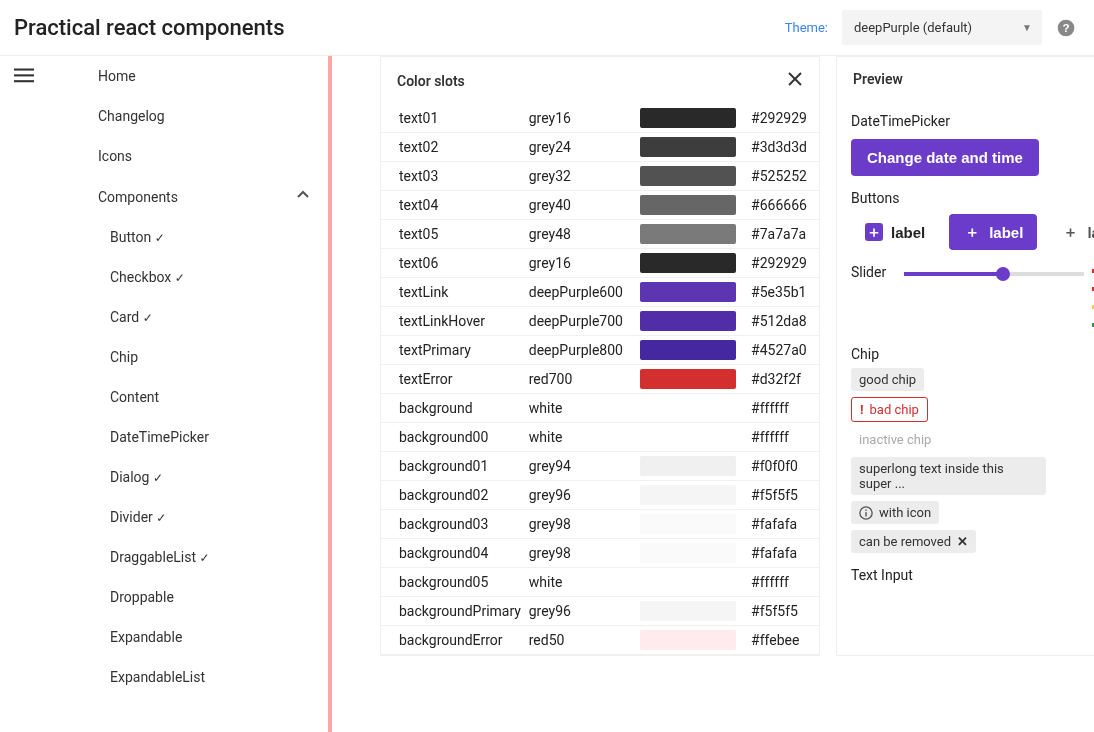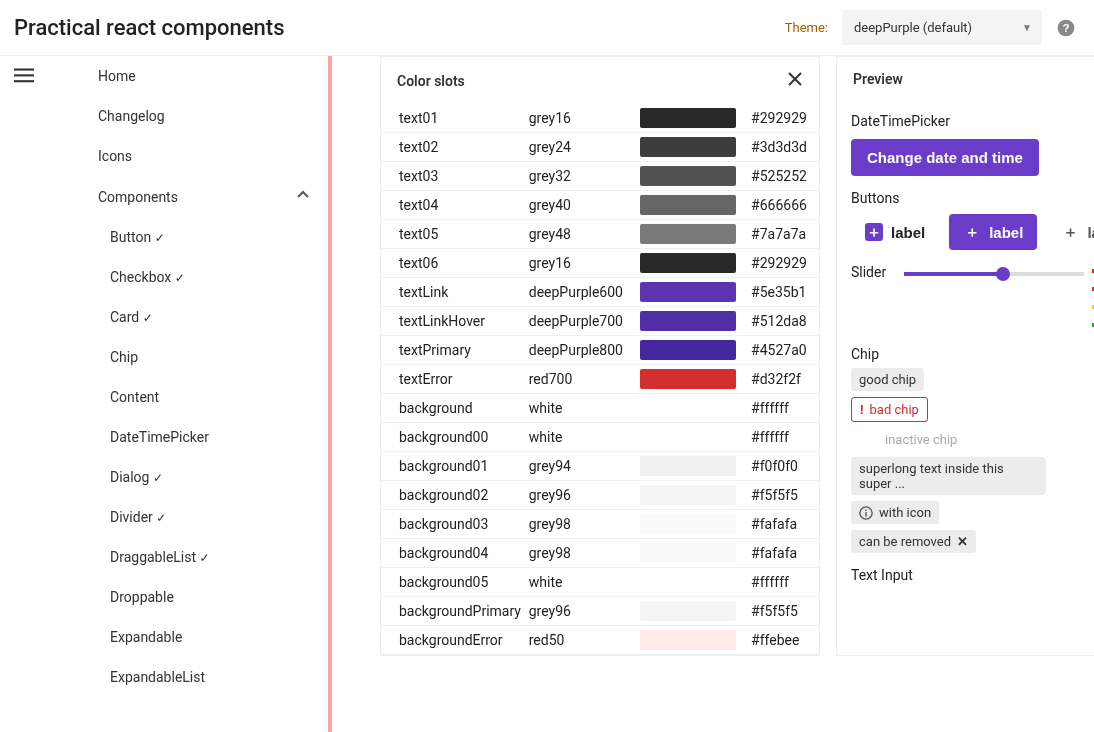--- a/index.html
+++ b/index.html
@@ -1,21 +1,21 @@
 <!DOCTYPE html>
 <html><head>
 <meta charset="utf-8">
 <style>
   * { box-sizing: border-box; margin: 0; padding: 0; }
   body { font-family: -apple-system, BlinkMacSystemFont, "Segoe UI", Roboto, Arial, sans-serif; font-size: 14px; color: #222; background: #fff; }
   .app { width: 1094px; height: 732px; display: flex; flex-direction: column; overflow: hidden; }
   .topbar { display: flex; align-items: center; justify-content: space-between; padding: 10px 18px 10px 10px; }
   .topbar h1 { font-size: 22px; font-weight: 500; margin-left: 4px; }
   .topbar-right { display: flex; align-items: center; gap: 14px; }
-  .theme-label { font-size: 13px; color: #a16207; }
+  .theme-label { font-size: 13px; color: #3b82f6; }
   .theme-select { background: #f4f4f4; border: none; padding: 10px 28px 10px 12px; font-size: 13px; color: #333; width: 200px; position: relative; border-radius: 2px;}
   .theme-wrap { position: relative; display: flex; align-items: center;}
   .help-icon { width: 20px; height: 20px; color: #888; cursor: pointer; }
   .body { flex: 1; display: flex; overflow: hidden; border-top: 1px solid #eee;}
   .sidebar { width: 332px; border-right: 4px solid #fca5a5; display: flex; flex-direction: row; }
   .hamburger { padding: 12px 14px; }
   .hamburger svg { width: 20px; height: 16px; }
   .nav { flex: 1; overflow-y: auto; padding-left: 36px; padding-right: 4px;}
   .nav::-webkit-scrollbar { width: 8px; }
   .nav::-webkit-scrollbar-thumb { background: #ccc; border-radius: 4px;}
@@ -57,21 +57,21 @@
   .mini-row { display: flex; align-items: center; gap: 8px;}
   .mini-bar-track { width: 160px; height: 4px; background: #eee; position: relative;}
   .mini-bar-fill { position: absolute; left: 0; top: 0; bottom: 0;}
   .mini-bar-fill.red { background: #d32f2f; }
   .mini-bar-fill.yellow { background: #f6c83a; }
   .mini-bar-fill.green { background: #2e9e3e; }
   .mini-label { font-size: 12px; color: #222; white-space: nowrap; overflow: hidden; width: 28px;}
   .chips { display: flex; flex-direction: column; gap: 6px; align-items: flex-start;}
   .chip { display: inline-flex; align-items: center; gap: 6px; font-size: 13px; padding: 4px 8px; border-radius: 3px; background: #ececec; color: #333;}
   .chip.error { background: #fff; border: 1px solid #d32f2f; color: #d32f2f;}
-  .chip.inactive { background: #fff; color: #aaa; margin-left: 26px;}
+  .chip.inactive { background: #fff; color: #aaa;}
   .chip .x { font-weight: 600; cursor: pointer;}
   .chip .info-icn { width: 14px; height: 14px;}
   .main-inner { padding-left: 10px; display:flex; flex-direction:column;}
   .main-scroll { margin-left: 38px; display: flex; gap: 16px;}
 </style>
 </head>
 <body>
 
 <div class="app">
   <div class="topbar">

